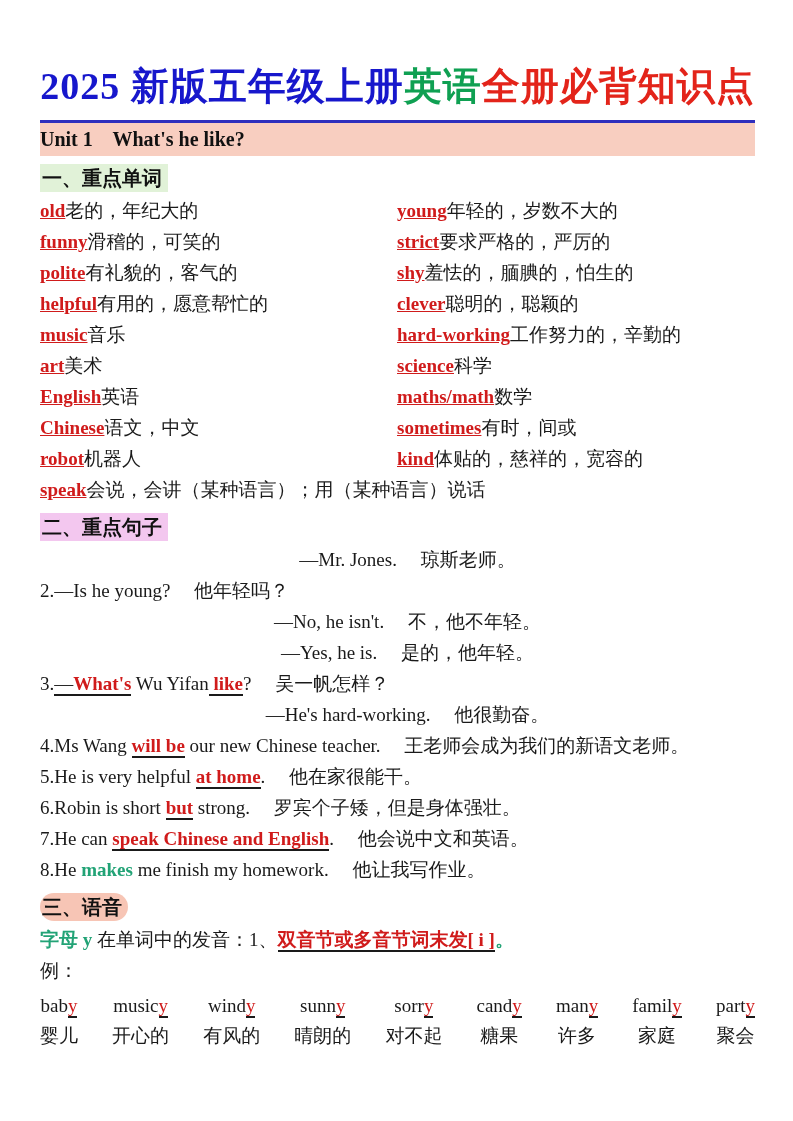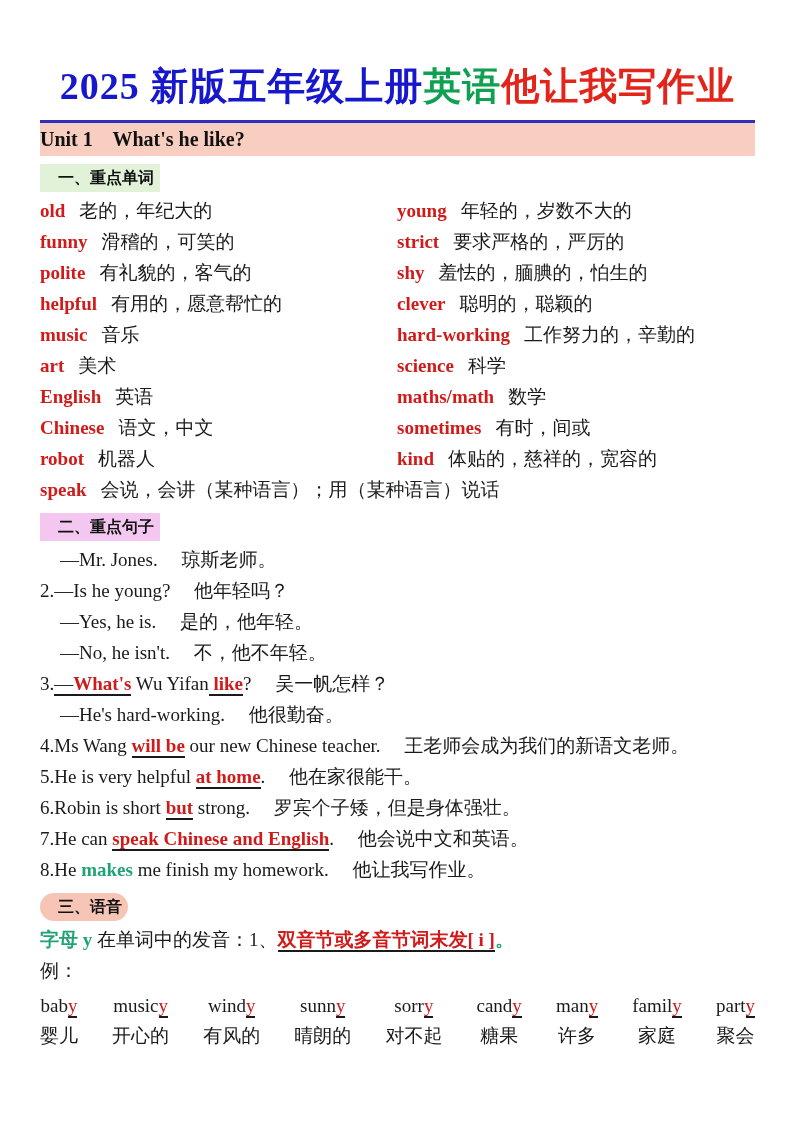--- a/index.html
+++ b/index.html
@@ -17,54 +17,54 @@
   .t-blue{color:var(--title-blue);}
   .t-green{color:var(--title-green);}
   .t-red{color:var(--title-red);}
   .rule{height:3px;background:var(--rule-blue);}
   .banner{
     background:var(--banner-bg);height:33px;line-height:33px;
     font-weight:bold;font-size:20px;color:#111;
     white-space:pre;
   }
   .heading{
-    display:inline-block;font-size:16px;font-weight:bold;color:#111;
-    line-height:26px;padding:1px 6px 1px 18px;margin:8px 0 3px 0;
+    display:inline-block;font-size:20px;font-weight:bold;color:#111;
+    line-height:26px;padding:1px 6px 1px 2px;margin:8px 0 3px 0;
   }
   .hl-words{background:var(--words-hl);}
   .hl-sentences{background:var(--sentences-hl);}
   .hl-phonics{background:var(--phonics-hl);border-radius:14px;}
   .vocab-row{display:flex;line-height:31px;font-size:19px;}
   .vocab-cell{white-space:nowrap;}
   .vocab-cell.left{width:357px;flex:0 0 357px;}
   .vocab-cell.right{flex:1;}
   .vocab-cell.full{flex:1;}
-  .vocab-cell .en{color:var(--accent-red);font-weight:bold;margin-right:14px;}
+  .vocab-cell .en{color:var(--accent-red);font-weight:bold;text-decoration:underline;}
   .vocab-cell .zh{color:#1a1a1a;}
   .sent-line{font-size:19px;line-height:31px;white-space:pre-wrap;}
-  .sent-line.indent{padding-left:20px;}
+  .sent-line.indent{padding-left:20px;text-align:center;}
   .s-p{color:#1a1a1a;}
   .s-ru{color:var(--accent-red);font-weight:bold;border-bottom:2px solid var(--underline);}
   .s-u{color:#1a1a1a;border-bottom:2px solid var(--underline);}
   .s-g{color:var(--accent-green);font-weight:bold;margin-top:44px;}
   .word-row{
     display:flex;justify-content:space-between;
     margin-top:6px;font-size:19px;
   }
   .word-col{display:flex;flex-direction:column;align-items:center;justify-content:space-between;}
   .word-col .w{line-height:28px;white-space:nowrap;}
   .word-col .w .y-end{color:var(--accent-red);border-bottom:2px solid var(--underline);}
   .word-col .zh{line-height:32px;white-space:nowrap;}
 </style>
 </head>
 <body>
 
 <div class="page">
 
-  <h1 class="title"><span class="t-blue">2025 新版五年级上册</span><span class="t-green">英语</span><span class="t-red">他让我写作业</span></h1>
+  <h1 class="title"><span class="t-blue">2025 新版五年级上册</span><span class="t-green">英语</span><span class="t-red">全册必背知识点</span></h1>
 
   <div class="rule"></div>
 
   <div class="banner">Unit 1    What's he like?</div>
 
   <div class="heading hl-words">一、重点单词</div>
   <div id="vocab-rows">
       <div class="vocab-row">
         <div class="vocab-cell left"><span class="en">old</span><span class="zh">老的，年纪大的</span></div>
         <div class="vocab-cell right"><span class="en">young</span><span class="zh">年轻的，岁数不大的</span></div>
@@ -103,22 +103,22 @@
       </div>
       <div class="vocab-row">
         <div class="vocab-cell full"><span class="en">speak</span><span class="zh">会说，会讲（某种语言）；用（某种语言）说话</span></div>
       </div>
     </div>
 
   <div class="heading hl-sentences">二、重点句子</div>
   <div id="sentence-list">
       <div class="sent-line indent"><span class="s-p">—Mr. Jones.　 琼斯老师。</span></div>
       <div class="sent-line"><span class="s-p">2.—Is he young?　 他年轻吗？</span></div>
+      <div class="sent-line indent"><span class="s-p">—No, he isn't.　 不，他不年轻。</span></div>
       <div class="sent-line indent"><span class="s-p">—Yes, he is.　 是的，他年轻。</span></div>
-      <div class="sent-line indent"><span class="s-p">—No, he isn't.　 不，他不年轻。</span></div>
       <div class="sent-line"><span class="s-p">3.</span><span class="s-u">—</span><span class="s-ru">What's</span><span class="s-p"> Wu Yifan</span><span class="s-ru"> like</span><span class="s-p">?　 吴一帆怎样？</span></div>
       <div class="sent-line indent"><span class="s-p">—He's hard-working.　 他很勤奋。</span></div>
       <div class="sent-line"><span class="s-p">4.Ms Wang </span><span class="s-ru">will be</span><span class="s-p"> our new Chinese teacher.　 王老师会成为我们的新语文老师。</span></div>
       <div class="sent-line"><span class="s-p">5.He is very helpful </span><span class="s-ru">at home</span><span class="s-p">.　 他在家很能干。</span></div>
       <div class="sent-line"><span class="s-p">6.Robin is short </span><span class="s-ru">but</span><span class="s-p"> strong.　 罗宾个子矮，但是身体强壮。</span></div>
       <div class="sent-line"><span class="s-p">7.He can </span><span class="s-ru">speak Chinese and English</span><span class="s-p">.　 他会说中文和英语。</span></div>
       <div class="sent-line"><span class="s-p">8.He </span><span class="s-g">makes</span><span class="s-p"> me finish my homework.　 他让我写作业。</span></div>
     </div>
 
   <div class="heading hl-phonics">三、语音</div>

